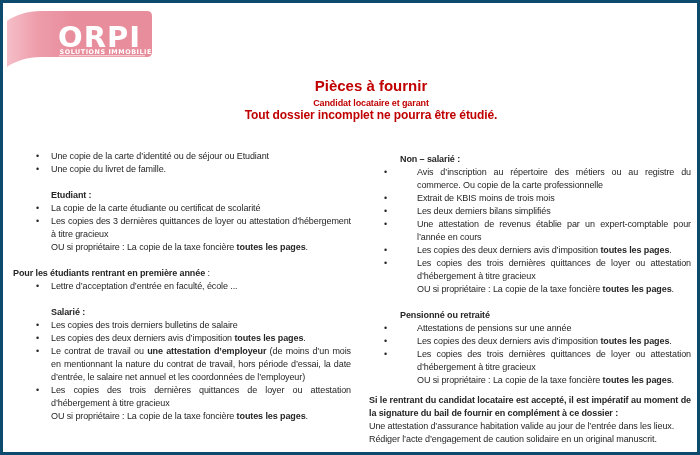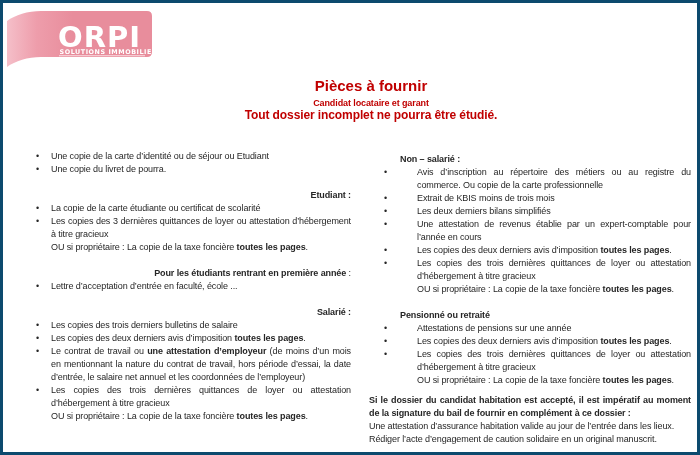--- a/index.html
+++ b/index.html
@@ -11,21 +11,21 @@
   }
   .logo { position:absolute; left:0; top:0; }
   .title-block { position:absolute; left:0; top:74px; width:664px; text-align:center;padding-left:36px; }
   .title { font-size:15px; line-height:18px; font-weight:bold; color:#c00000; letter-spacing:0; }
   .subtitle { font-size:9px; line-height:12px; font-weight:bold; color:#c00000; margin-top:2px; }
   .warning { font-size:12px; line-height:12px; font-weight:bold; color:#c00000; }
   .col { position:absolute; }
   .col-left  { left:10px;  top:147px; width:338px; }
   .col-right { left:366px; top:142px; width:322px;margin-top:8px; }
   .h { font-weight:bold; }
-  .col-left  .h { margin-left:38px;text-align:right; }
+  .col-left  .h { margin-left:38px; }
   .col-right .h { margin-left:31px; }
   .h.flush { margin-left:0; }
   .h .tail { font-weight:normal; }
   .gap { height:13px; }
   .li { display:flex; }
   .col-left  .li { margin-left:23px; }
   .col-right .li { margin-left:15px;gap:17px; }
   .dot { flex:0 0 15px; }
   .col-right .dot { flex:0 0 16px; }
   .dot::before { content:"\2022"; }
@@ -60,21 +60,21 @@
     <div class="warning">Tout dossier incomplet ne pourra être étudié.</div>
   </div>
 
   <div class="col col-left">
     <div class="li">
       <span class="dot"></span>
       <div class="txt">Une copie de la carte d’identité ou de séjour ou Etudiant</div>
     </div>
     <div class="li">
       <span class="dot"></span>
-      <div class="txt">Une copie du livret de pourra.</div>
+      <div class="txt">Une copie du livret de famille.</div>
     </div>
 
     <div class="gap"></div>
     <div class="h">Etudiant :</div>
     <div class="li">
       <span class="dot"></span>
       <div class="txt">La copie de la carte étudiante ou certificat de scolarité</div>
     </div>
     <div class="li">
       <span class="dot"></span>
@@ -156,19 +156,19 @@
     </div>
     <div class="li">
       <span class="dot"></span>
       <div class="txt">
         <div>Les copies des trois dernières quittances de loyer ou attestation d’hébergement à titre gracieux</div>
         <div><span>OU si propriétaire : La copie de la taxe foncière </span><b>toutes les pages</b><span>.</span></div>
       </div>
     </div>
 
     <div class="footer">
-      <div class="lead">Si le dossier du candidat habitation est accepté, il est impératif au moment de la signature du bail de fournir en complément à ce dossier :</div>
+      <div class="lead">Si le rentrant du candidat locataire est accepté, il est impératif au moment de la signature du bail de fournir en complément à ce dossier :</div>
       <div>Une attestation d’assurance habitation valide au jour de l’entrée dans les lieux.</div>
       <div>Rédiger l’acte d’engagement de caution solidaire en un original manuscrit.</div>
     </div>
   </div>
 
 </div>
 
 </body></html>

